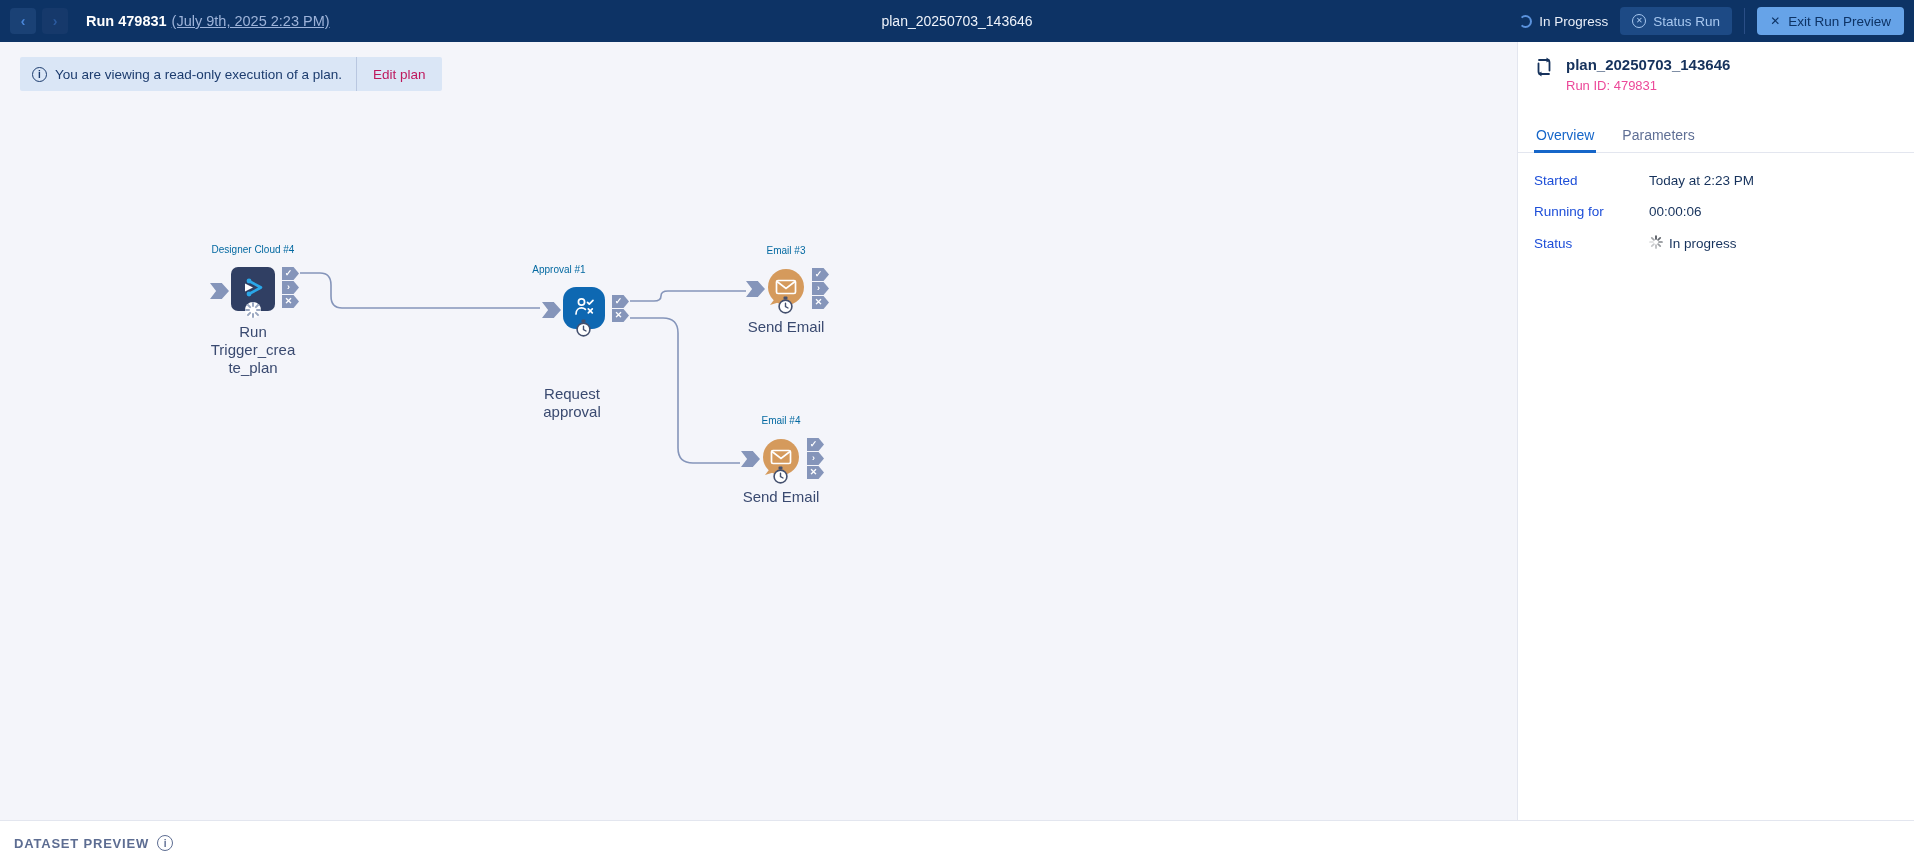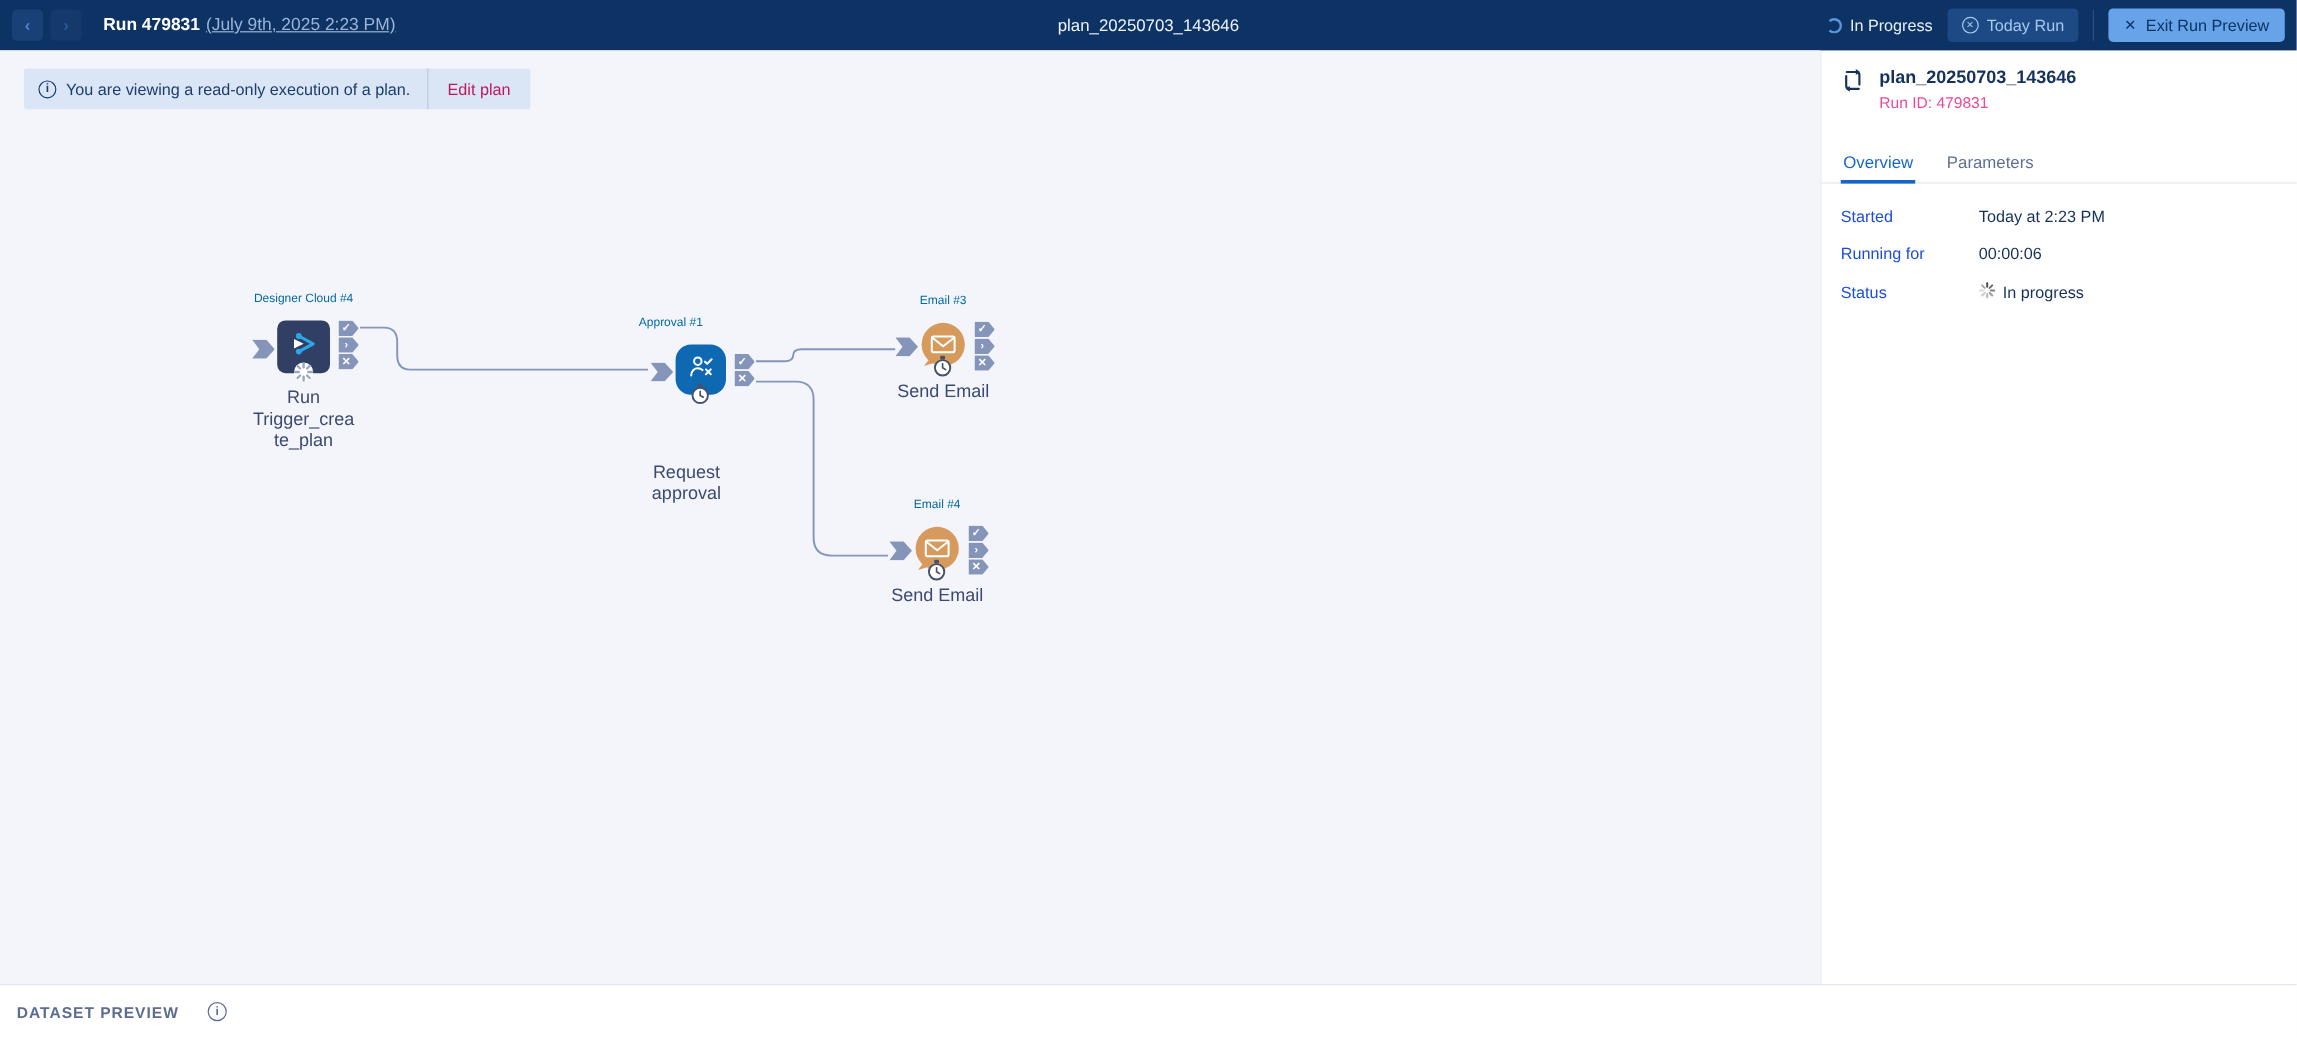--- a/index.html
+++ b/index.html
@@ -64,21 +64,21 @@
   .tabs { display:flex; gap:24px; padding:0 16px; margin-top:26px; border-bottom:1px solid #e3e6ef; }
   .tab { font-size:14px; padding:6px 2px 9px; cursor:pointer; color:#5f6f95; background:none; border:none; position:relative; }
   .tab.active { color:#1666c9; }
   .tab.active::after { content:""; position:absolute; left:0; right:0; bottom:-1px; height:3px; background:#1666c9; }
   .rows { padding:20px 16px 0; }
   .row { display:flex; margin-bottom:16px; font-size:13.5px; align-items:center; }
   .row-label { width:115px; color:#1d4ed8; flex:0 0 auto; }
   .row-value { color:#16325c; display:flex; align-items:center; gap:6px; }
 
   
-  .footer { height:45px; background:#ffffff; border-top:1px solid #e3e6ef; display:flex; align-items:center; padding:16px 14px; gap:24px; }
+  .footer { height:45px; background:#ffffff; border-top:1px solid #e3e6ef; display:flex; align-items:center; padding:16px 14px; gap:8px; }
   .footer-title { font-size:13px; font-weight:bold; letter-spacing:0.8px; color:#5d6d92; }
   .footer-info { width:16px; height:16px; border:1.5px solid #5d6d92; border-radius:50%; color:#5d6d92; font-size:10px;
                  line-height:13px; text-align:center; font-weight:bold; cursor:pointer; background:#fff; }
 </style>
 </head>
 <body>
 
 <header class="topbar">
   <button class="nav-btn">‹</button>
   <button class="nav-btn disabled">›</button>
@@ -86,21 +86,21 @@
     <span class="bold">Run 479831</span><span class="date">(July 9th, 2025 2:23 PM)</span>
   </div>
   <div class="plan-title-center">plan_20250703_143646</div>
   <div class="topbar-right">
     <span class="status-chip">
       <span class="arc-spinner"></span>
       <span>In Progress</span>
     </span>
     <button class="cancel-btn">
       <span class="cancel-x">✕</span>
-      <span>Today Run</span>
+      <span>Status Run</span>
     </button>
     <div class="vdiv"></div>
     <button class="exit-btn">
       <span class="exit-x">✕</span>
       <span>Exit Run Preview</span>
     </button>
   </div>
 </header>
 
 <div class="main">

